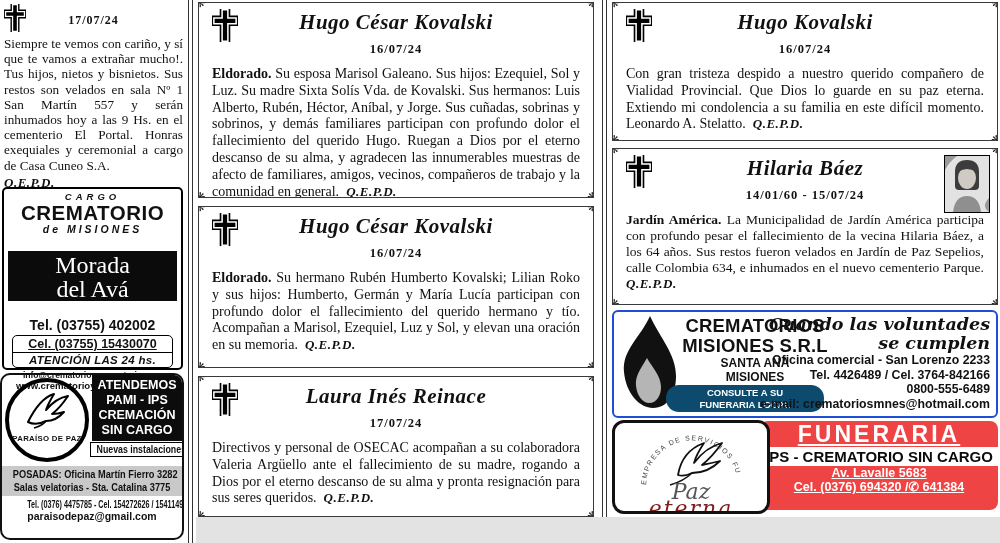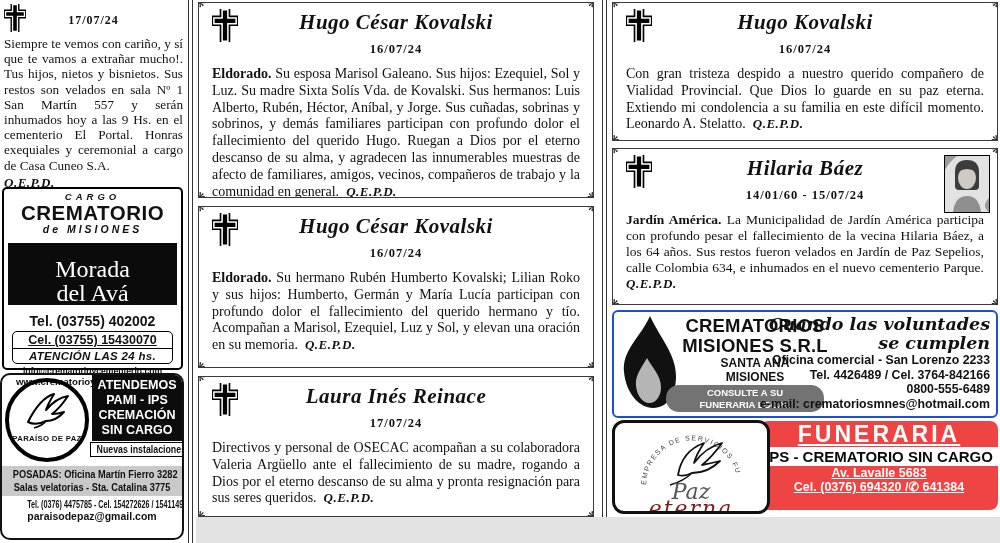--- a/index.html
+++ b/index.html
@@ -27,21 +27,21 @@
   #left-obit .obit-name{font-size:17.5px;}
   #left-obit .obit-date{font-size:12px;margin-top:4px;}
   #left-obit .obit-body{margin:8px 2px 0 2px;font-size:13.2px;line-height:15.2px;}
   #left-obit .cross{left:2px;top:2px;}
   #left-obit .qepd{display:block;text-align:left;margin:2px 2px 0 2px;}
   #crematorio-ad{position:absolute;left:2px;top:187px;width:177px;height:177px;border:2px solid #000;
                  border-radius:5px;text-align:center;font-family:"Liberation Sans",sans-serif;padding-top:2px;}
   .crema-tagline{font-size:9.5px;font-weight:bold;font-style:italic;letter-spacing:4px;}
   .crema-title{font-size:20.5px;font-weight:bold;letter-spacing:.5px;line-height:21px;}
   .crema-sub{font-size:10.5px;font-weight:bold;font-style:italic;letter-spacing:3px;line-height:12px;}
-  .morada-box{background:#0b0b0b;color:#fff;margin:8px 4px;padding-top:14px;}
+  .morada-box{background:#0b0b0b;color:#fff;margin:16px 4px;padding-top:2px;}
   .morada-l{font-family:"Liberation Serif",serif;font-size:24px;line-height:24px;}
   .morada-strip{border:1px solid #fff;margin:3px 5px 4px 5px;font-family:"Liberation Serif",serif;
                 font-size:8.6px;font-weight:bold;letter-spacing:.4px;padding:2px 0;}
   .crema-tel{font-size:14px;font-weight:bold;margin-top:2px;}
   .cel-box{border:1.5px solid #000;border-radius:5px;margin:2px 8px;}
   .cel-line{font-size:12.5px;font-weight:bold;text-decoration:underline;padding:1px 0;}
   .att-line{font-size:11.5px;font-weight:bold;font-style:italic;border-top:1.5px solid #000;padding:1px 0;letter-spacing:.3px;}
   .crema-mail{font-size:8.6px;font-weight:bold;margin-top:2px;}
   .crema-web{font-size:9.6px;font-weight:bold;}
   
@@ -65,21 +65,21 @@
   .paraiso-mail{font-size:10.5px;font-weight:bold;text-align:center;}
   
   
   .photo-frame{position:absolute;right:7px;top:6px;width:44px;height:56px;border:1px solid #000;}
   
   #crematorios-ad{position:absolute;left:2px;top:310px;width:382px;height:104px;border:2px solid #1d4ed8;
                   border-radius:6px;font-family:"Liberation Sans",sans-serif;overflow:hidden;}
   .flame{position:absolute;left:6px;top:4px;}
   .cm-title{position:absolute;left:66px;top:4px;width:150px;text-align:center;font-weight:bold;font-size:18.5px;line-height:19.5px;letter-spacing:.2px;}
   .cm-loc{position:absolute;left:76px;top:44px;width:130px;text-align:center;font-weight:bold;font-size:12px;line-height:14px;}
-  .cm-pill{position:absolute;left:52px;top:73px;width:158px;background:#737373;color:#fff;border-radius:13px;
+  .cm-pill{position:absolute;left:52px;top:73px;width:158px;background:#0c4a6e;color:#fff;border-radius:13px;
            text-align:center;font-weight:bold;font-size:9.5px;line-height:11.5px;padding:2px 0;}
   .cm-right{position:absolute;right:6px;top:3px;width:230px;text-align:right;}
   .cm-slogan{font-family:"DejaVu Serif",serif;font-weight:bold;font-style:italic;font-size:17.5px;line-height:19px;}
   .cm-line{font-weight:bold;font-size:12.3px;line-height:14.6px;white-space:nowrap;}
   
   #funeraria-ad{position:absolute;left:0;top:420px;width:388px;height:92px;font-family:"Liberation Sans",sans-serif;}
   .paz-box{position:absolute;left:2px;top:0;width:152px;height:88px;border:3px solid #111;border-radius:12px;
            background:#fff;text-align:center;overflow:hidden;z-index:2;}
   .fun-box{position:absolute;left:150px;top:1px;right:0;height:89px;background:#ef4444;border-radius:8px;
            color:#fff;text-align:center;overflow:hidden;text-decoration:underline;}

